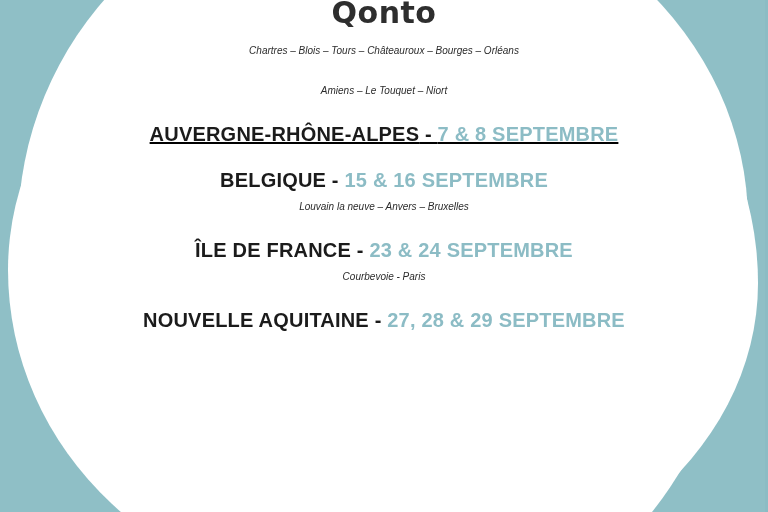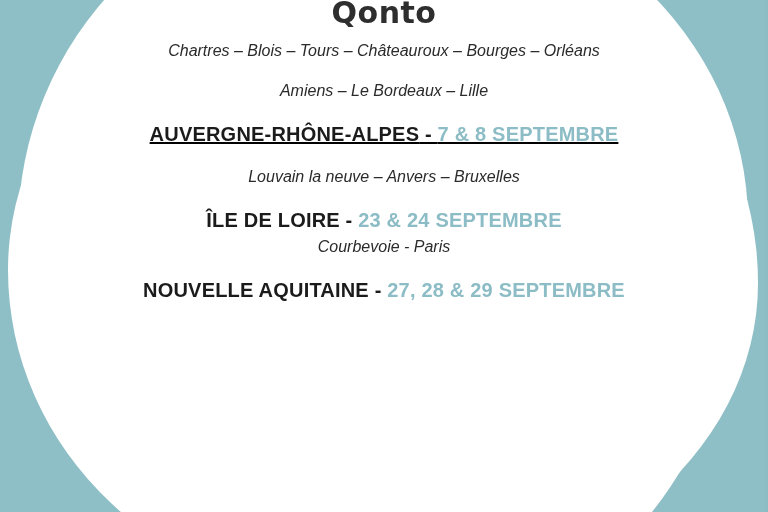--- a/index.html
+++ b/index.html
@@ -79,21 +79,21 @@
   }
   .dash {
     color: #1b1b1b;
     font-weight: 700;
   }
   .dates {
     color: #8cbcc5;
   }
   .cities {
     margin-top: 6px;
-    font-size: 16px;
+    font-size: 10px;
     font-style: italic;
     color: #2b2b2b;
     line-height: 18px;
     white-space: nowrap;
   }
   .stop:nth-child(1) { margin-bottom: 22px; }
   .stop:nth-child(2) { margin-bottom: 22px; }
   .stop:nth-child(3) { margin-bottom: 22px; text-decoration: underline; }
   .stop:nth-child(4) { margin-bottom: 22px; }
   .stop:nth-child(5) { margin-bottom: 22px; }
@@ -107,36 +107,39 @@
 
     <div class="brand">Qonto</div>
 
     <div class="stops">
 
       <div class="stop">
         <div class="cities">Chartres – Blois – Tours – Châteauroux – Bourges – Orléans</div>
       </div>
 
       <div class="stop">
-        <div class="cities">Amiens – Le Bordeaux – Lille</div>
+        <div class="cities">Amiens – Le Touquet – Niort</div>
       </div>
 
       <div class="stop">
         <div class="stop-head">
           <span class="region">AUVERGNE-RHÔNE-ALPES</span><span class="dash"> - </span><span class="dates">7 &amp; 8 SEPTEMBRE</span>
         </div>
       </div>
 
       <div class="stop">
+        <div class="stop-head">
+          <span class="region">BELGIQUE</span><span class="dash"> - </span><span class="dates">15 &amp; 16 SEPTEMBRE</span>
+        </div>
         <div class="cities">Louvain la neuve – Anvers – Bruxelles</div>
       </div>
 
       <div class="stop">
         <div class="stop-head">
-          <span class="region">ÎLE DE LOIRE</span><span class="dash"> - </span><span class="dates">23 &amp; 24 SEPTEMBRE</span>
+          <span class="region">ÎLE DE FRANCE</span><span class="dash"> - </span><span class="dates">23 &amp; 24 SEPTEMBRE</span>
         </div>
         <div class="cities">Courbevoie - Paris</div>
       </div>
 
       <div class="stop">
         <div class="stop-head">
           <span class="region">NOUVELLE AQUITAINE</span><span class="dash"> - </span><span class="dates">27, 28 &amp; 29 SEPTEMBRE</span>
         </div>
       </div>
 

